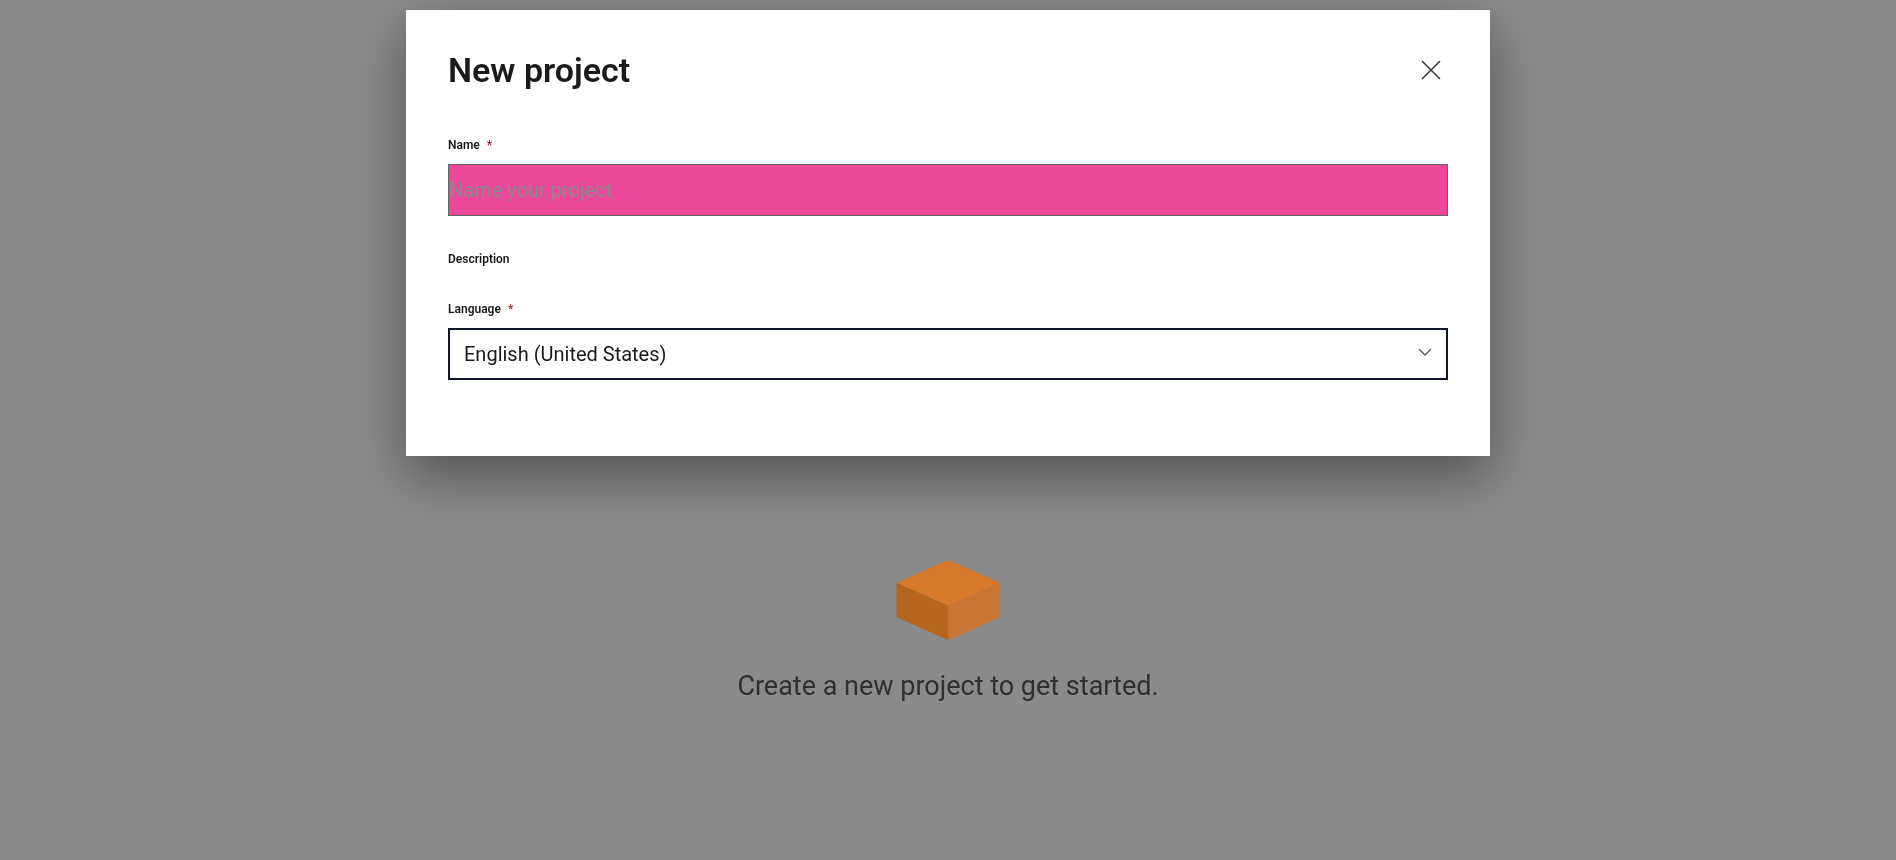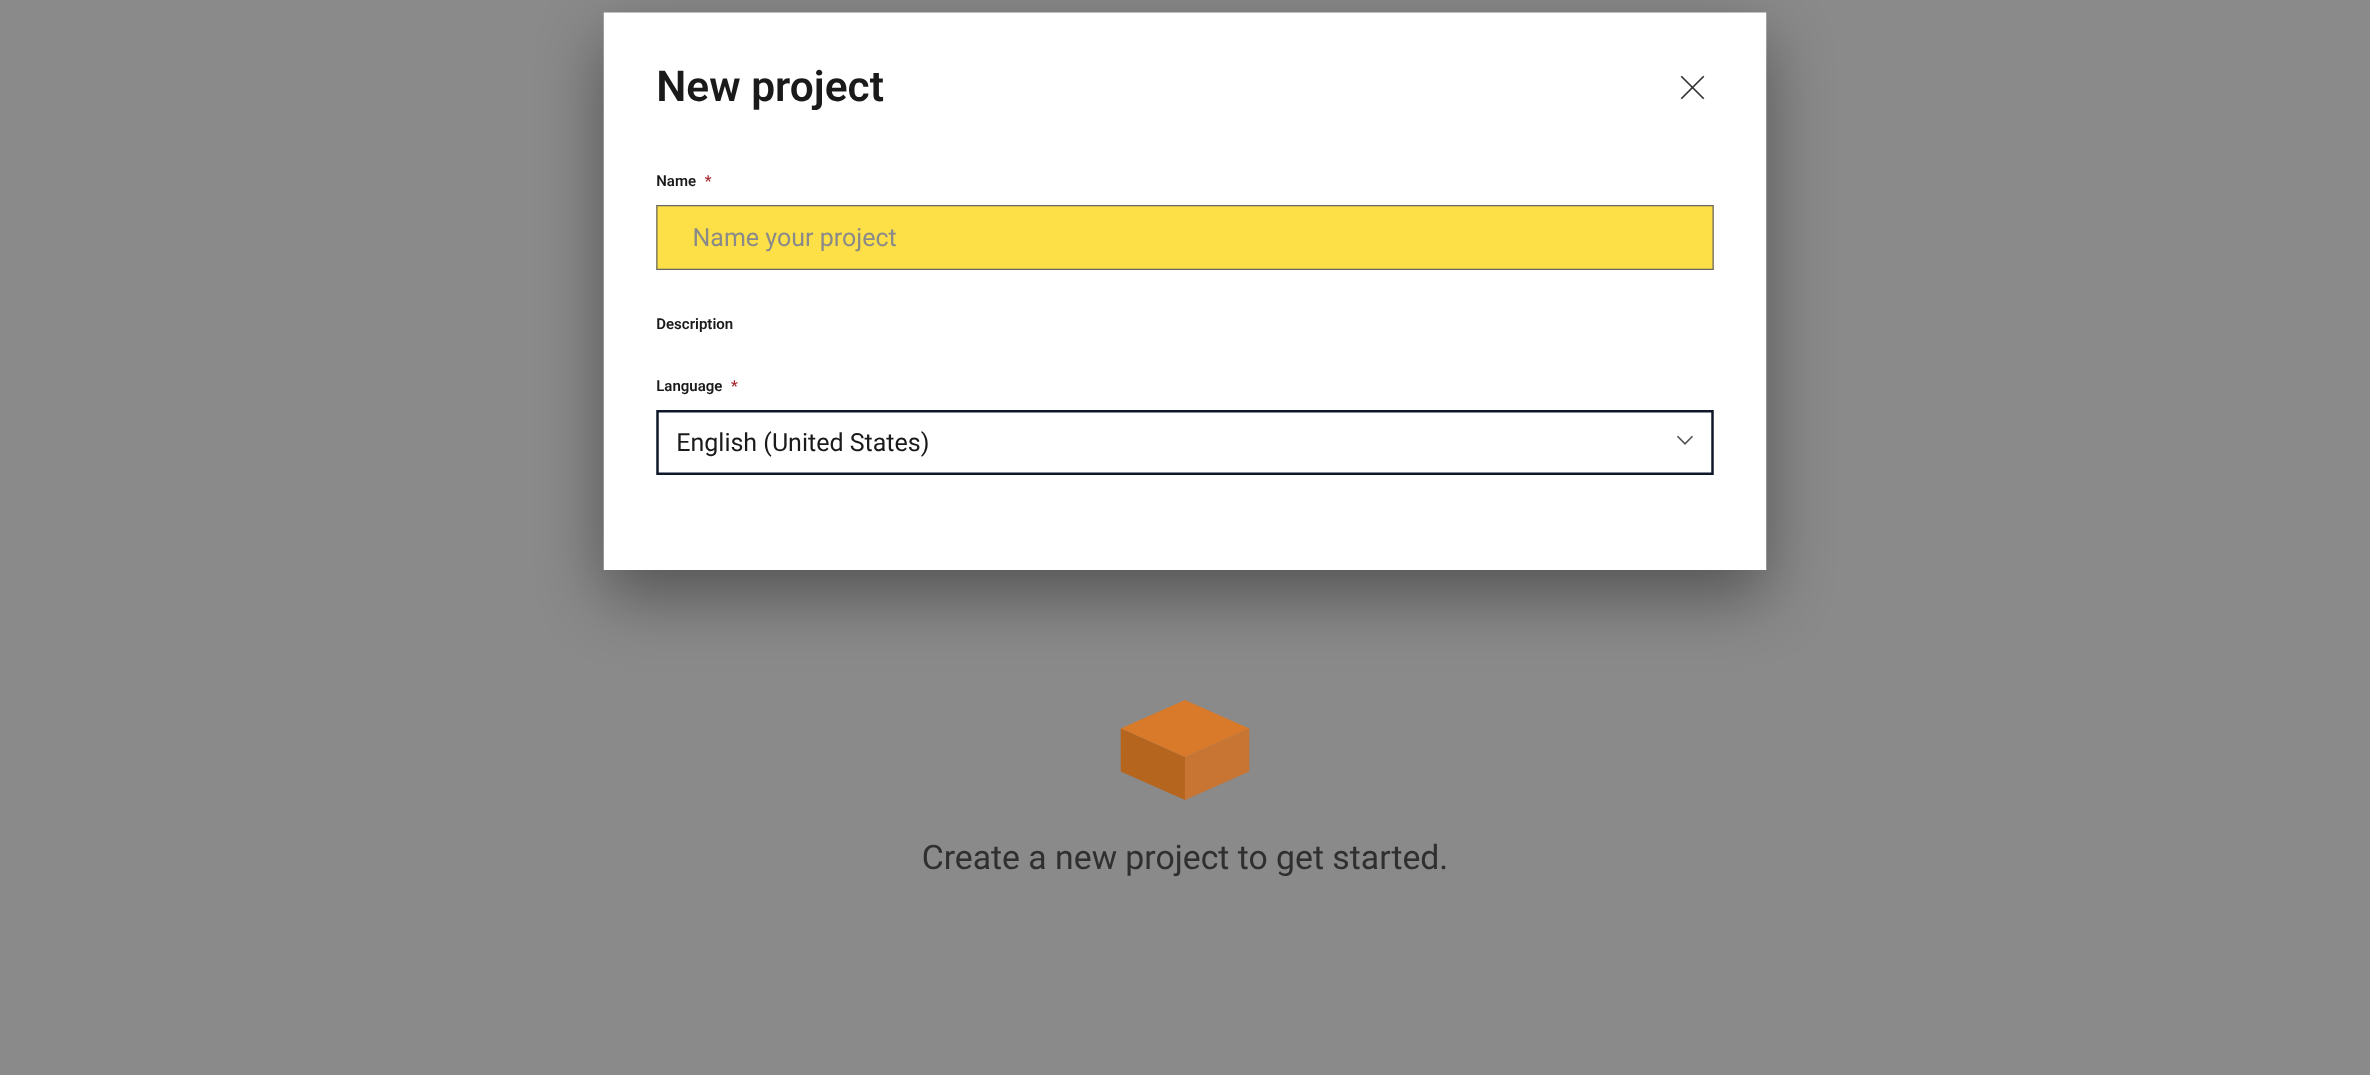--- a/index.html
+++ b/index.html
@@ -36,21 +36,21 @@
     transform: translateX(-50%);
     font-size: 27px;
     color: #2f2f2f;
     white-space: nowrap;
   }
   .dialog {
     position: absolute;
     top: 10px;
     left: 50%;
     transform: translateX(-50%);
-    width: 930px;
+    width: 1084px;
     background: #ffffff;
     box-shadow: 0 20px 50px rgba(0,0,0,0.4);
     padding: 40px 42px 40px 42px;
   }
   .dialog-header {
     display: flex;
     align-items: center;
     justify-content: space-between;
     margin-bottom: 48px;
   }
@@ -75,25 +75,25 @@
     font-weight: 600;
     color: #1a1a1a;
     margin-bottom: 12px;
     display: block;
   }
   .req { color: #a4262c; margin-left: 4px; }
   .text-input {
     width: 100%;
     height: 52px;
     border: 1px solid #666;
-    padding: 0 28px;
+    padding: 0 0;
     font-size: 20px;
     font-family: inherit;
     color: #1a1a1a;
-    background: #fde047;
+    background: #ec4899;
     outline: none;
   }
   .text-input::placeholder { color: #8a8a8a; }
   .select-wrap {
     position: relative;
     width: 100%;
   }
   .select-display {
     width: 100%;
     height: 52px;

